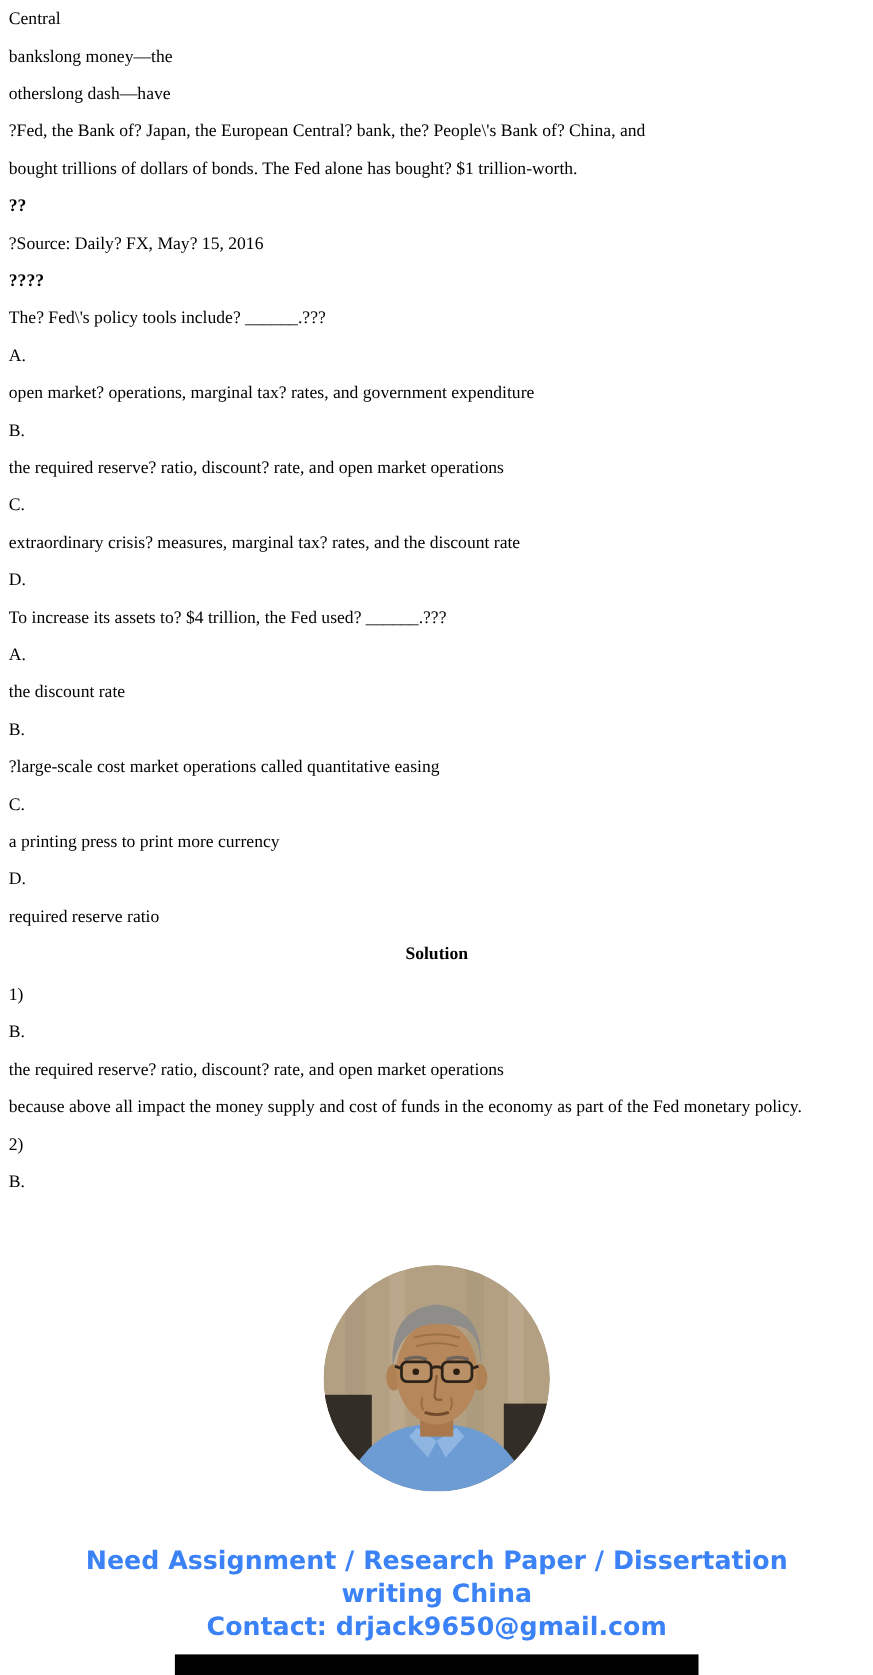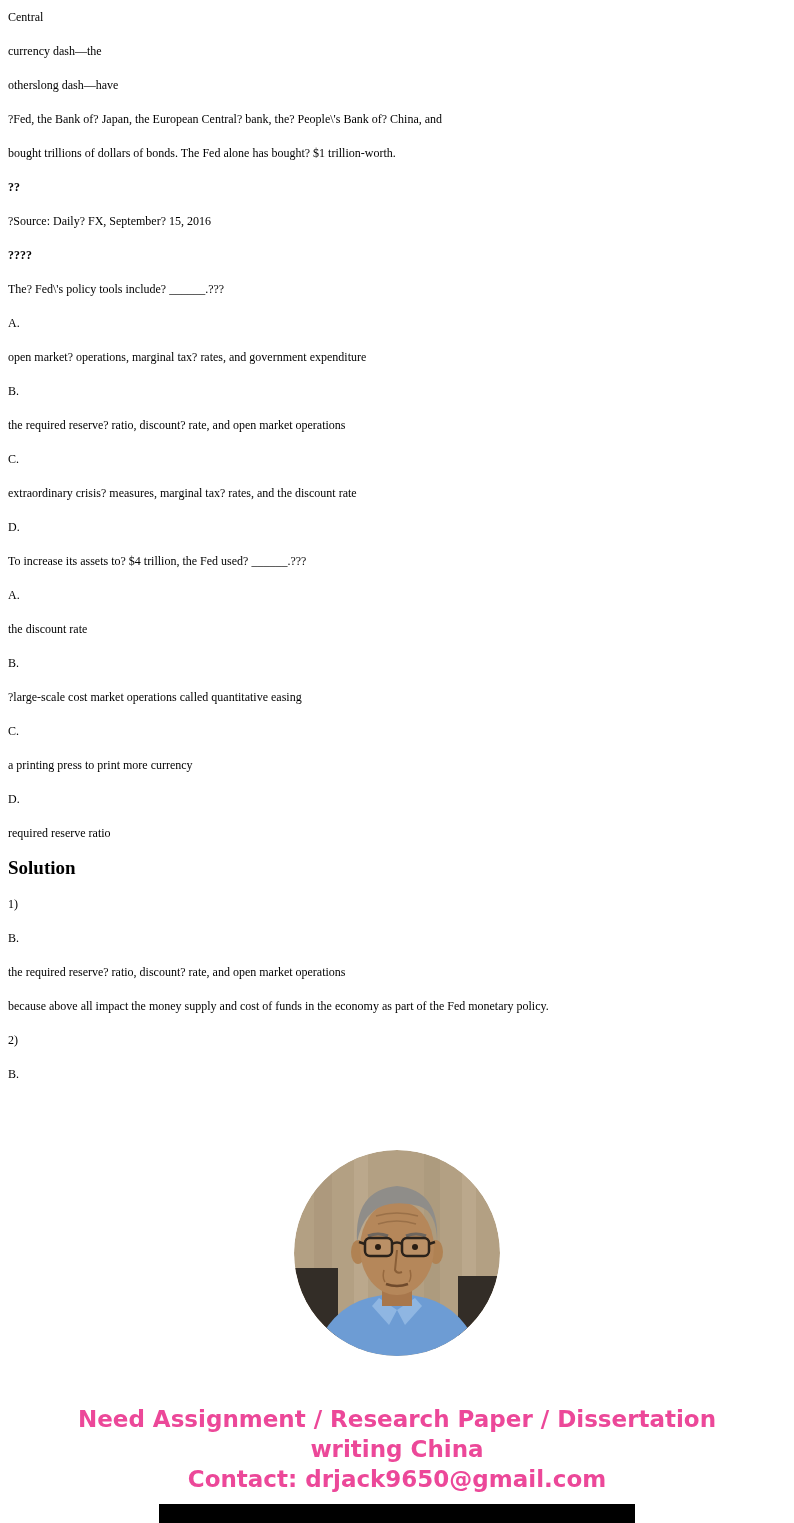--- a/index.html
+++ b/index.html
@@ -9,73 +9,74 @@
     height: 1523px;
     position: relative;
     overflow: hidden;
     font-family: "Liberation Serif", serif;
     color: #000000;
   }
   .doc-body {
     padding: 9px 8px 0 8px;
   }
   .line {
-    font-size: 12px;
+    font-size: 16px;
     line-height: 17px;
     margin-bottom: 17px;
     white-space: nowrap;
   }
   .line.bold { font-weight: bold; }
   .line.heading {
     font-weight: bold;
-    font-size: 19px;
+    font-size: 16px;
     margin-top: 5px;
     margin-bottom: 20px;
+    text-align: center;
   }
   .avatar-wrap {
     position: absolute;
     left: 294px;
     top: 1150px;
     width: 206px;
     height: 206px;
     border-radius: 50%;
     overflow: hidden;
   }
   .footer {
     position: absolute;
     top: 1404px;
     left: 0;
     width: 794px;
     text-align: center;
     font-family: "DejaVu Sans", sans-serif;
     font-weight: bold;
     font-size: 23px;
     line-height: 30px;
-    color: #ec4899;
+    color: #3b82f6;
   }
   .bottom-bar {
     position: absolute;
     left: 159px;
     bottom: 0;
     width: 476px;
     height: 19px;
     background: #000000;
   }
 </style>
 </head>
 <body>
 
 <div class="doc-body" id="doc-lines">
     <p class="line normal">Central</p>
-    <p class="line normal">currency dash—the</p>
+    <p class="line normal">bankslong money—the</p>
     <p class="line normal">otherslong dash—have</p>
     <p class="line normal">?Fed, the Bank of? Japan, the European Central? bank, the? People\'s Bank of? China, and</p>
     <p class="line normal">bought trillions of dollars of bonds. The Fed alone has bought? $1 trillion-worth.</p>
     <p class="line bold">??</p>
-    <p class="line normal">?Source: Daily? FX, September? 15, 2016</p>
+    <p class="line normal">?Source: Daily? FX, May? 15, 2016</p>
     <p class="line bold">????</p>
     <p class="line normal">The? Fed\'s policy tools include? ______.???</p>
     <p class="line normal">A.</p>
     <p class="line normal">open market? operations, marginal tax? rates, and government expenditure</p>
     <p class="line normal">B.</p>
     <p class="line normal">the required reserve? ratio, discount? rate, and open market operations</p>
     <p class="line normal">C.</p>
     <p class="line normal">extraordinary crisis? measures, marginal tax? rates, and the discount rate</p>
     <p class="line normal">D.</p>
     <p class="line normal">To increase its assets to? $4 trillion, the Fed used? ______.???</p>

